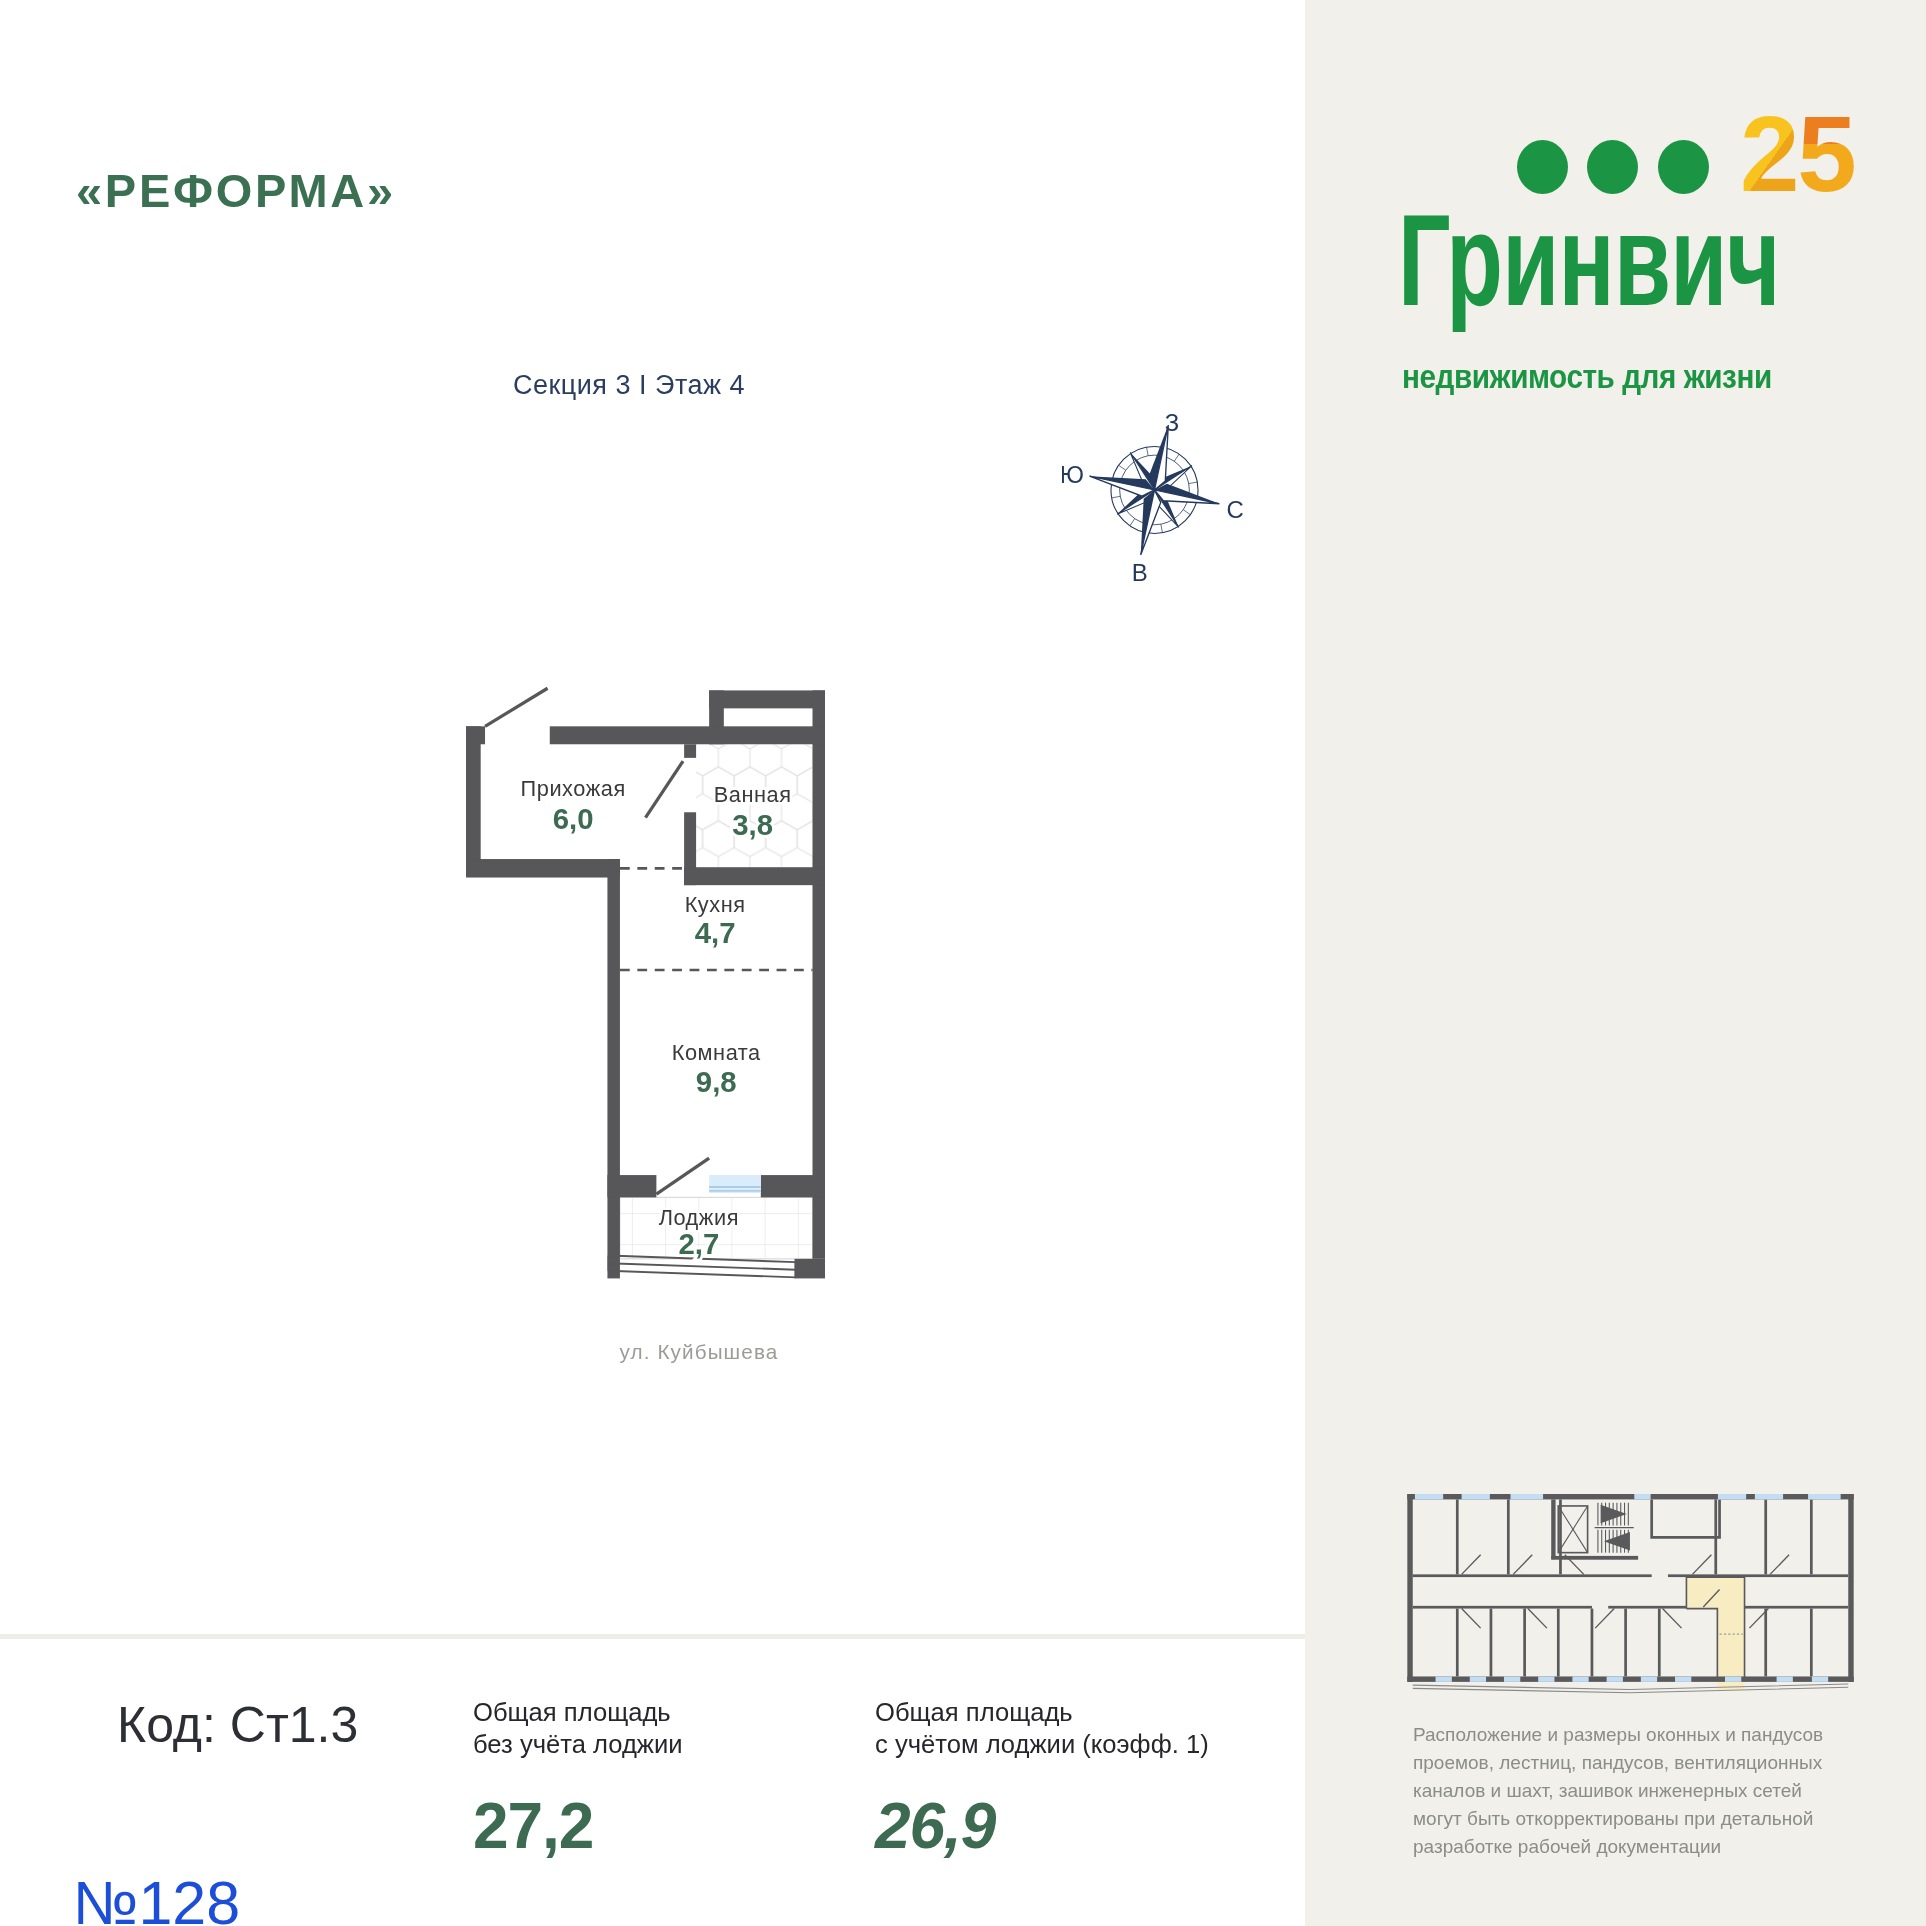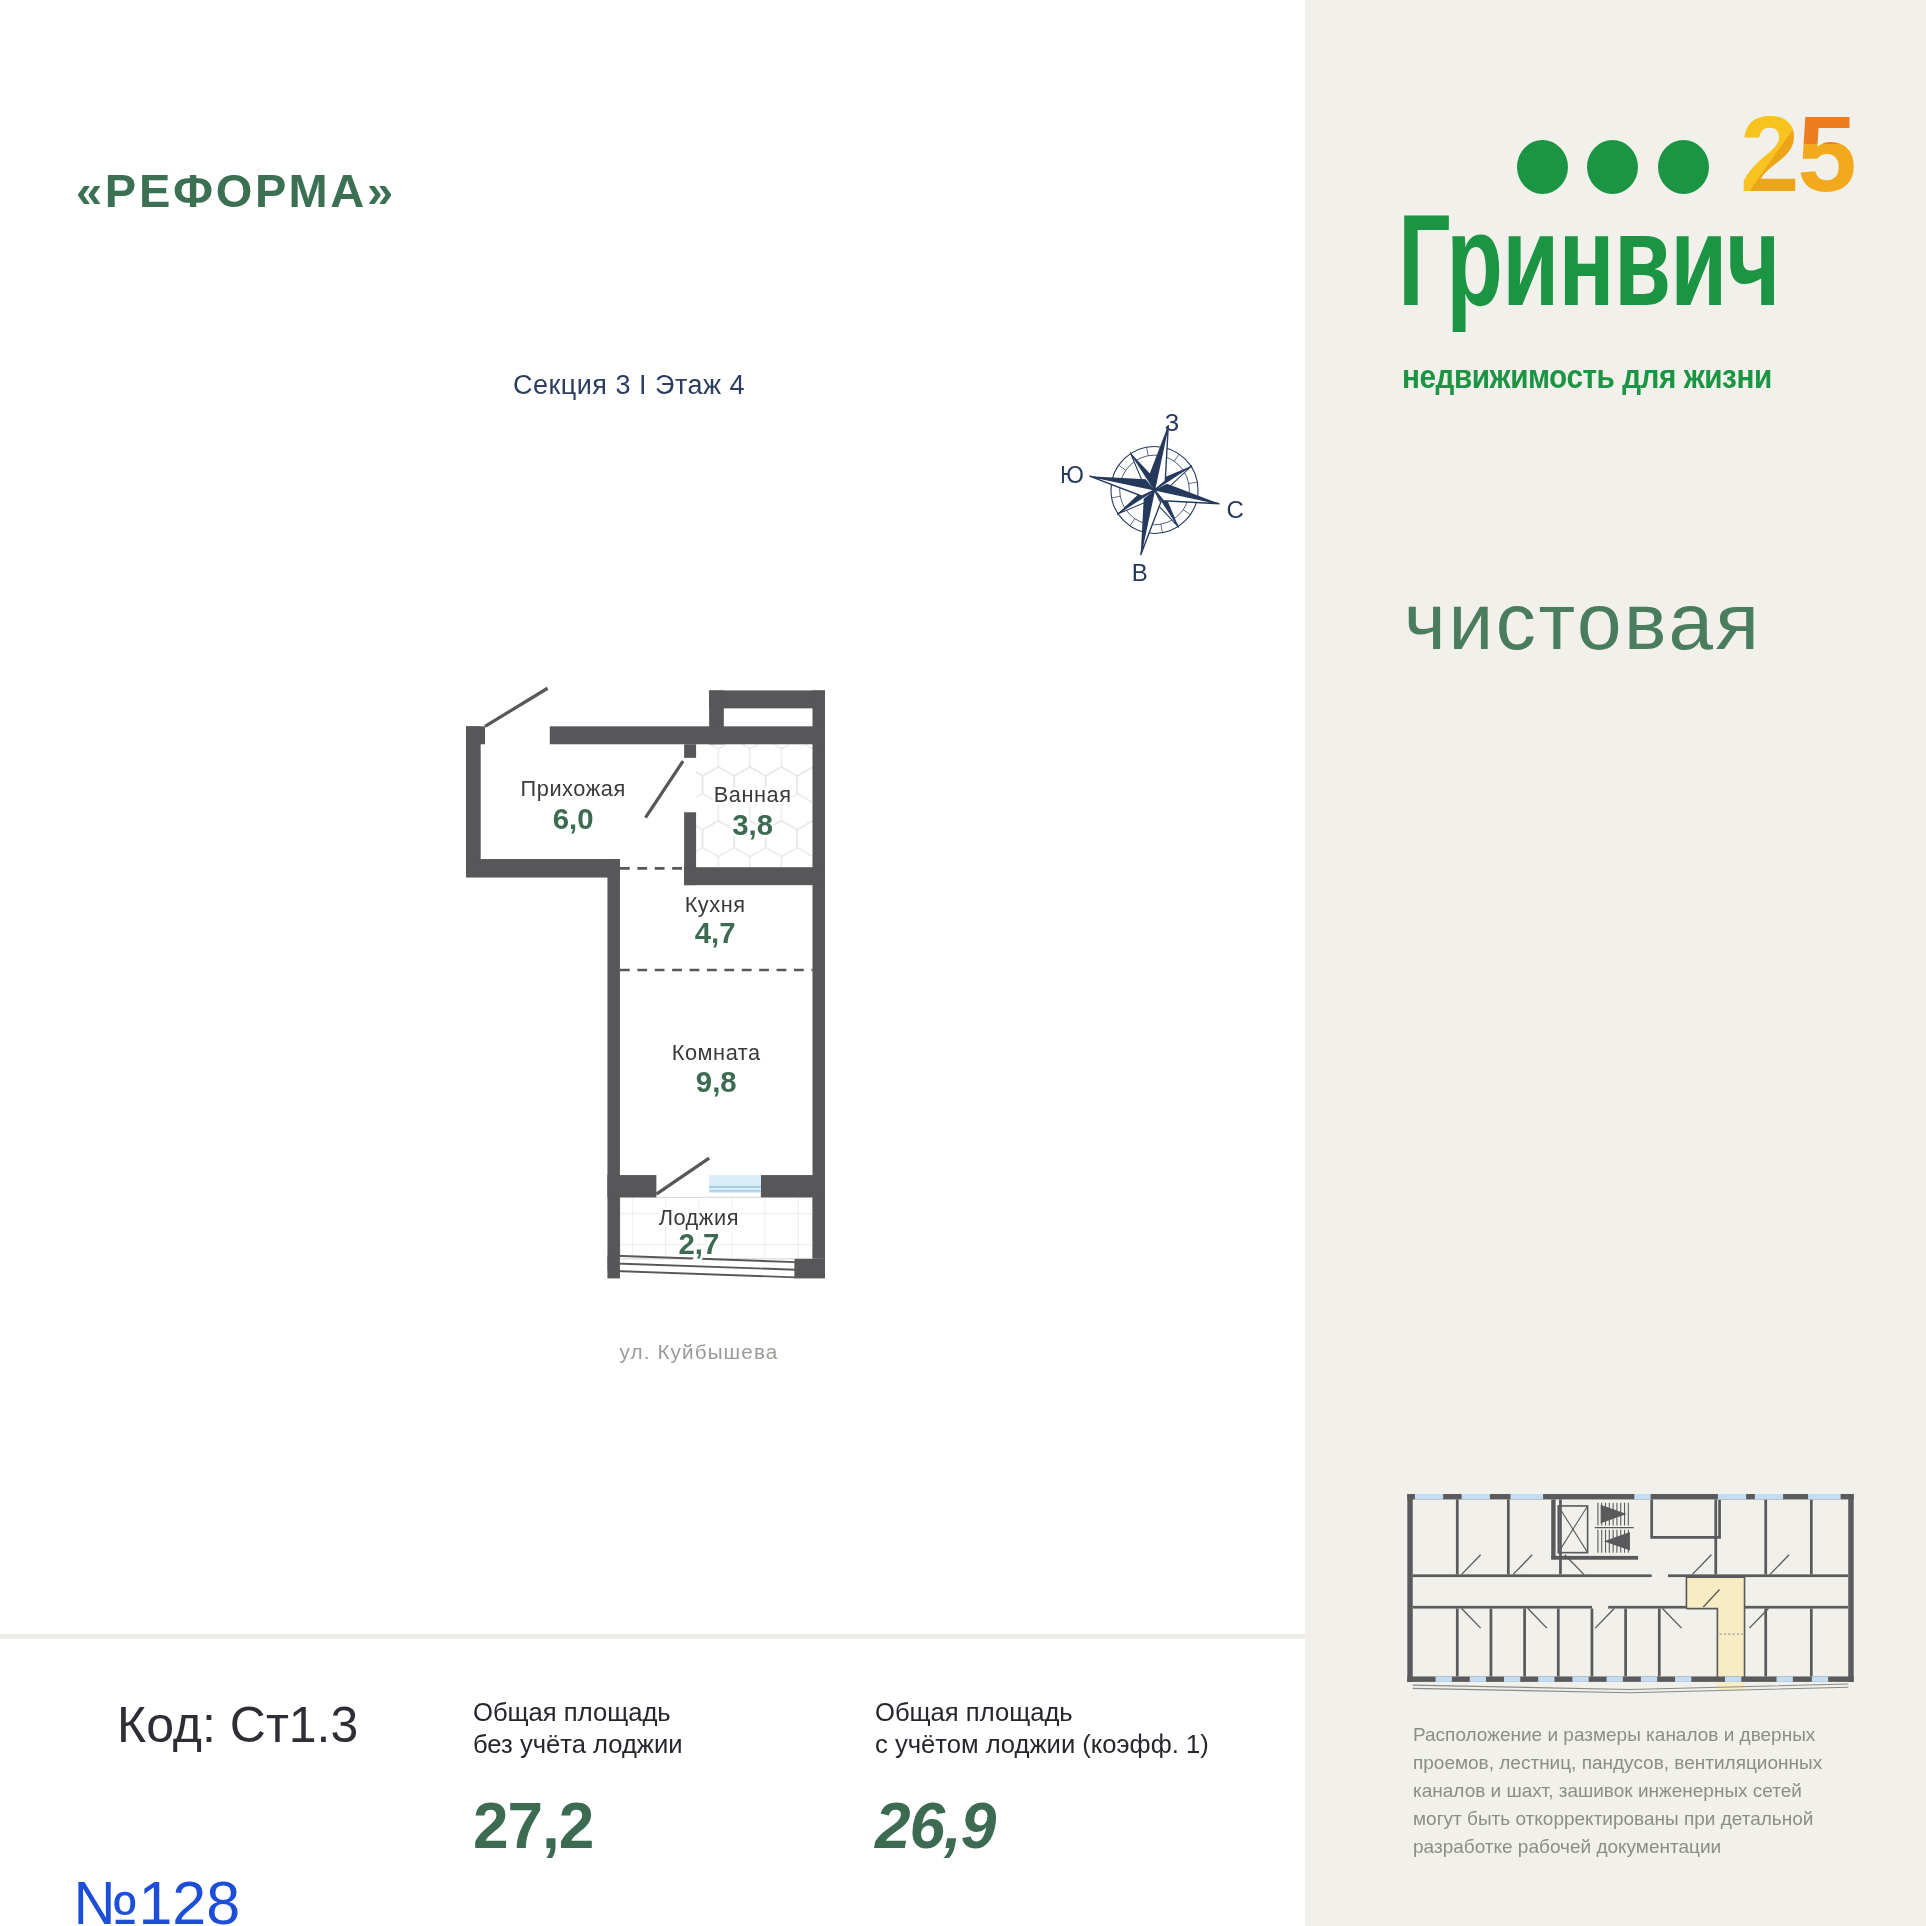--- a/index.html
+++ b/index.html
@@ -71,21 +71,20 @@
 <div class="abs section-floor">Секция 3 I Этаж 4</div>
 
 <div class="abs logo-circle" style="left:1517px;"></div>
 <div class="abs logo-circle" style="left:1587px;"></div>
 <div class="abs logo-circle" style="left:1658px;"></div>
 <div class="abs logo-25"><span class="d2">2</span><span class="d5">5</span></div>
 <div class="abs logo-brand">Гринвич</div>
 <div class="abs logo-tagline">недвижимость для жизни</div>
 
 <div class="abs finish-text">
-  <div>чистовая</div>
 </div>
 
 <svg class="abs compass" viewBox="0 0 340 340">
   <g stroke="#24395c" fill="none">
     <circle cx="170" cy="169" r="80" stroke-width="2"></circle>
     <circle cx="170" cy="169" r="64" stroke-width="1.5"></circle>
     <g stroke-width="1.2">
       <g transform="rotate(12 170 169)">
         <line x1="170" y1="89" x2="170" y2="105"></line>
           <line x1="170" y1="233" x2="170" y2="249"></line>
@@ -332,19 +331,19 @@
     <rect x="745" y="336" width="30" height="10"></rect>
   </g>
 
   <g stroke="#8a8a8a" stroke-width="2" fill="none">
     <path d="M10,352 L410,360 L812,350"></path>
     <path d="M10,358 L410,366 L812,356"></path>
   </g>
 </svg>
 
 <div class="abs disclaimer">
-  <div>Расположение и размеры каналов и дверных</div>
+  <div>Расположение и размеры оконных и пандусов</div>
   <div>проемов, лестниц, пандусов, вентиляционных</div>
   <div>каналов и шахт, зашивок инженерных сетей</div>
   <div>могут быть откорректированы при детальной</div>
   <div>разработке рабочей документации</div>
 </div>
 
 
 </body></html>

